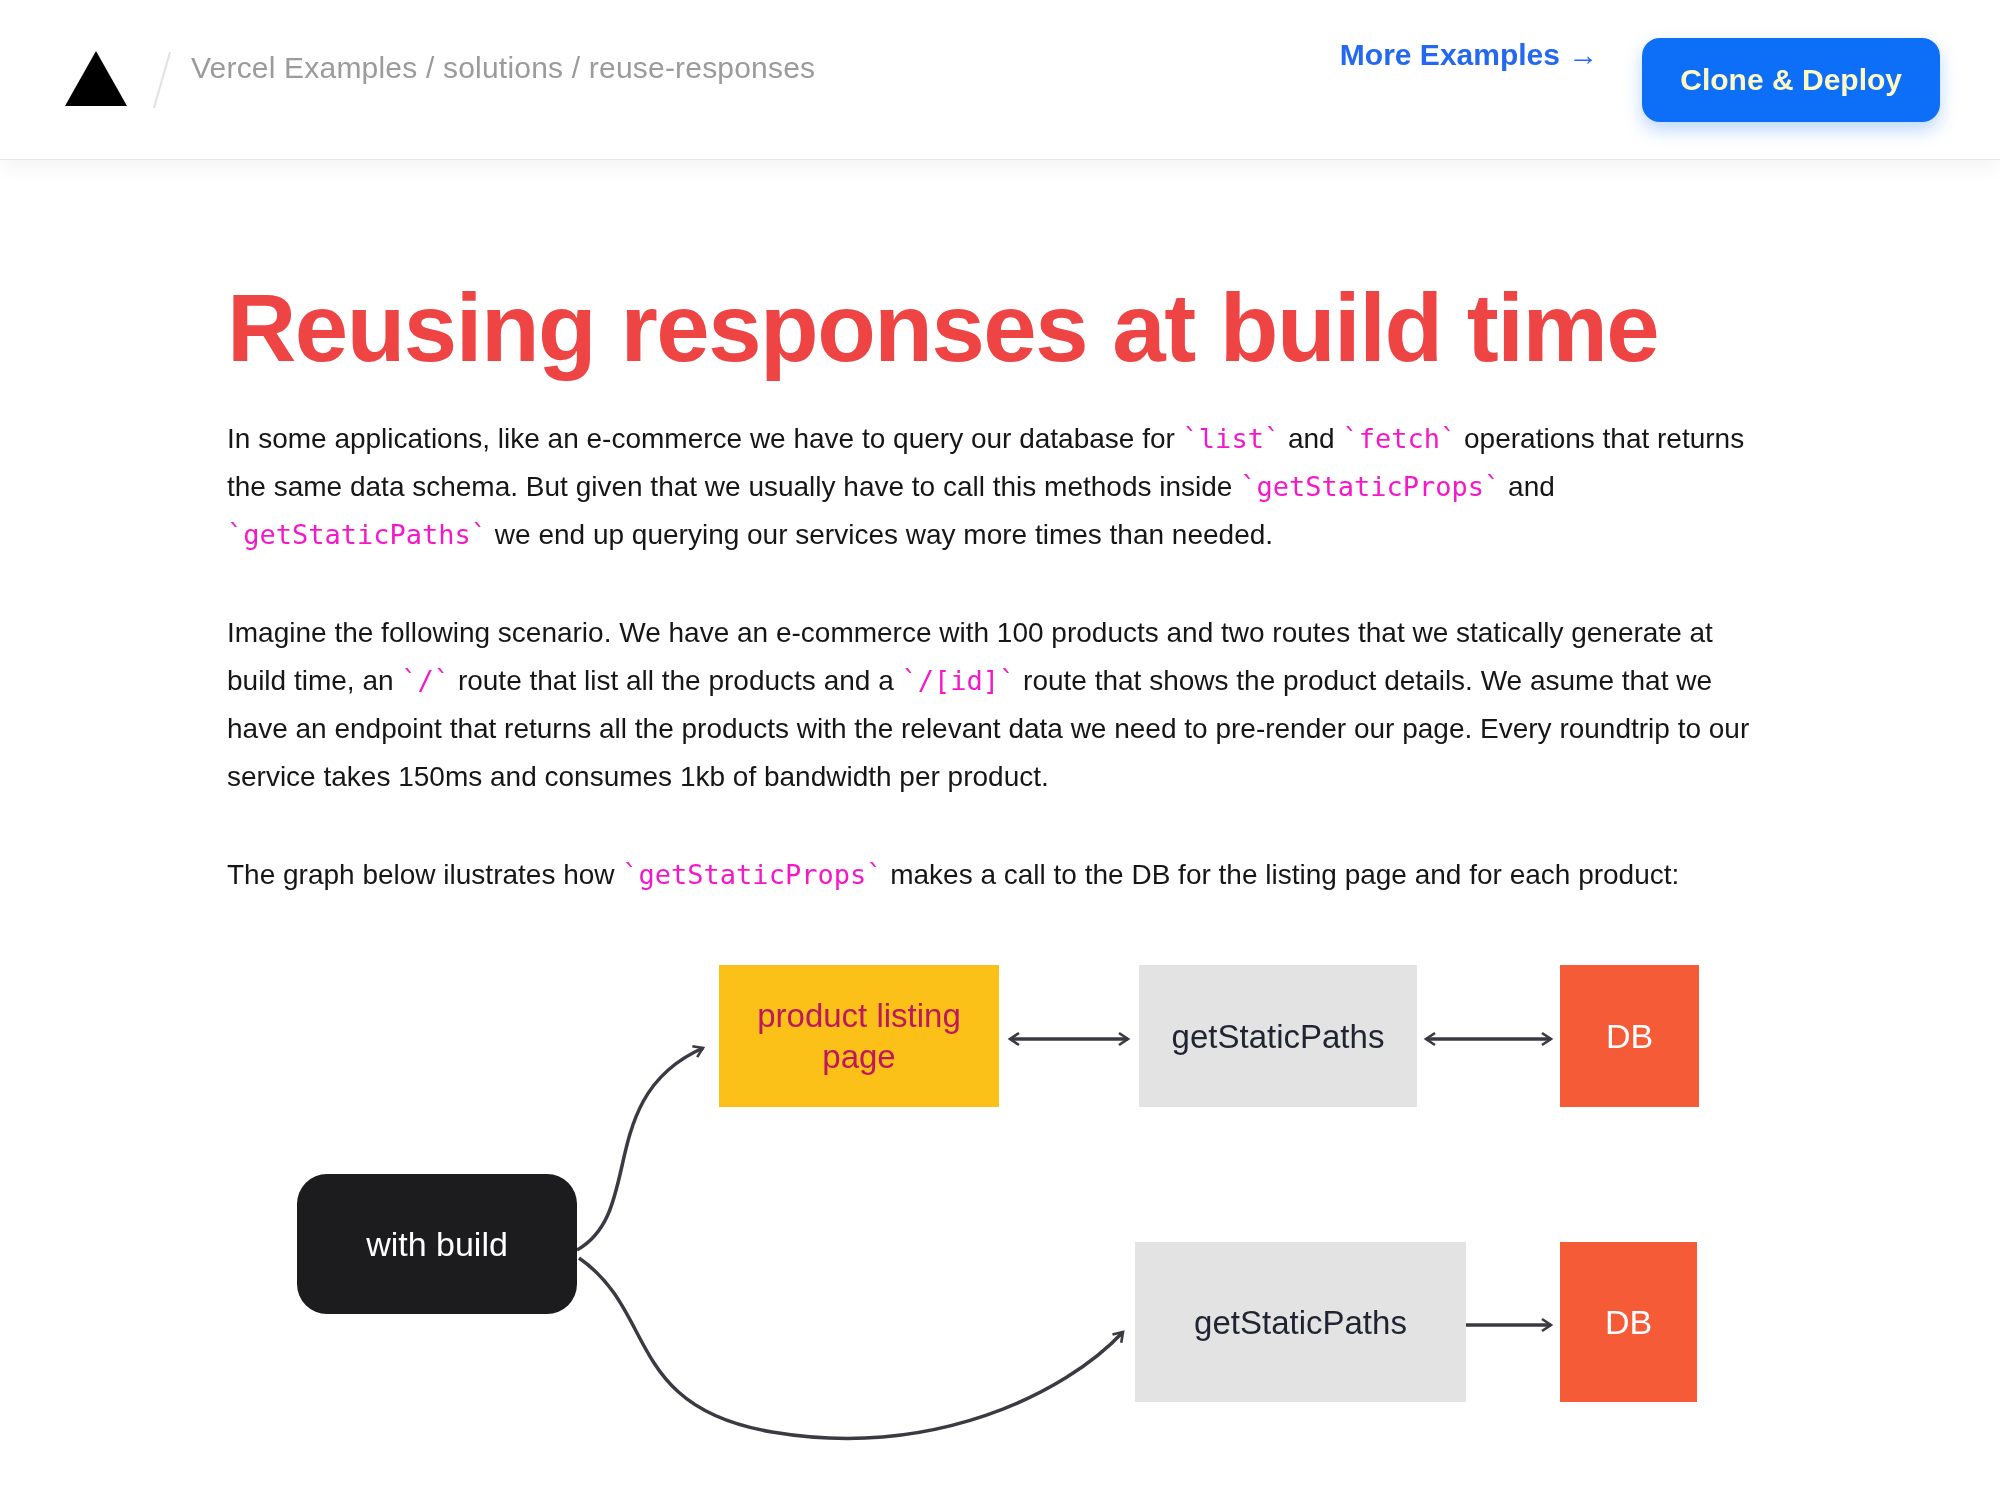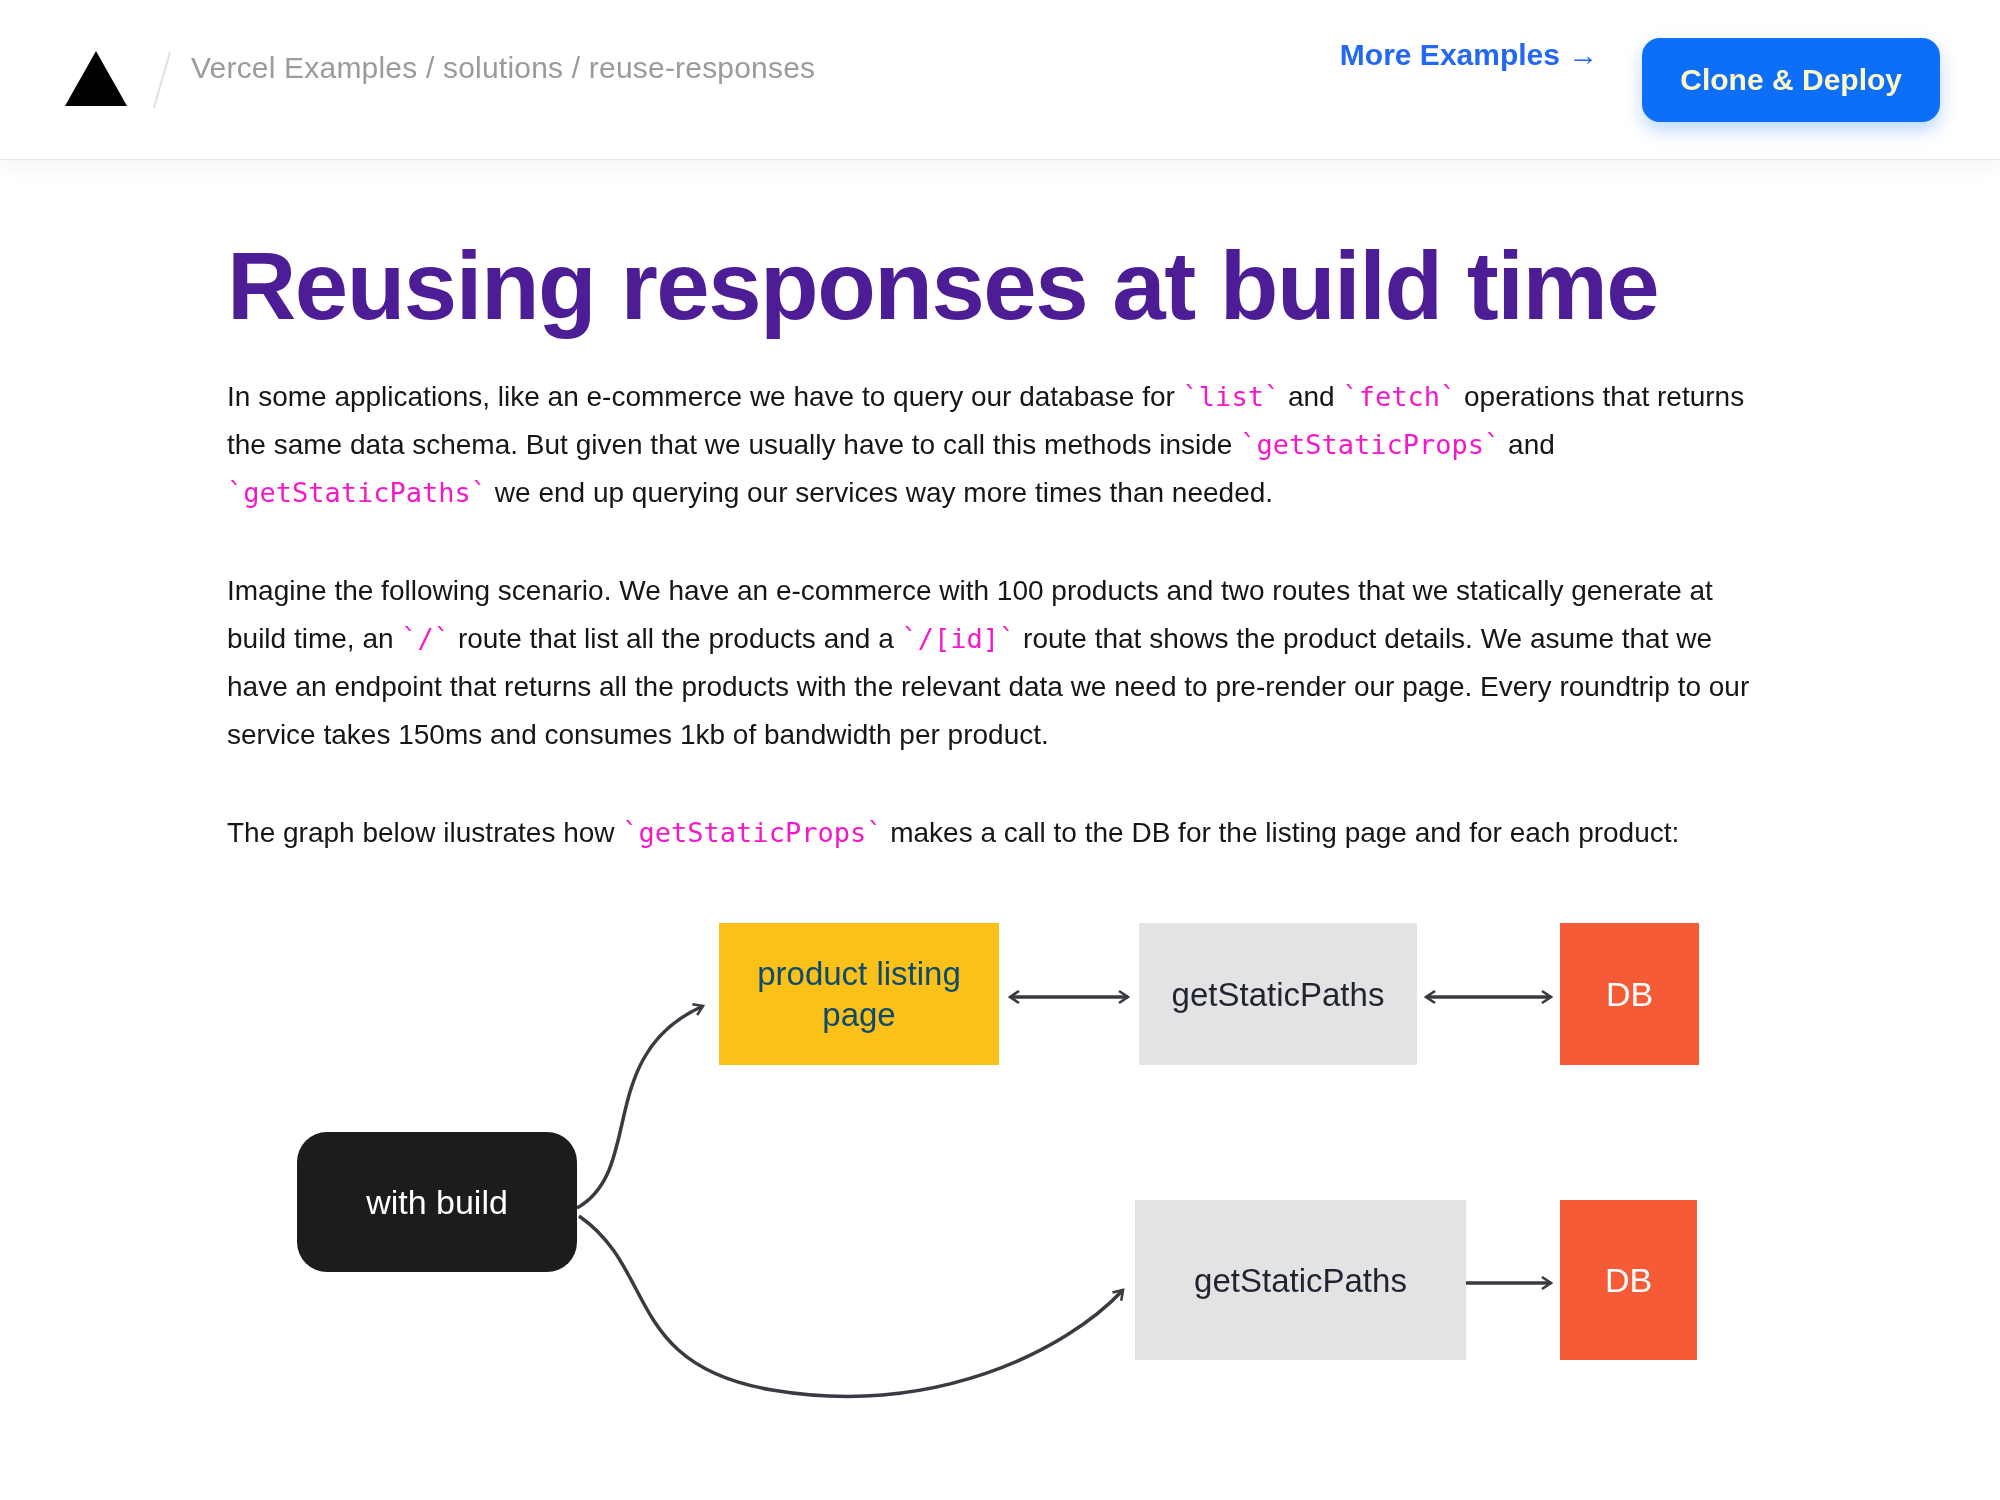--- a/index.html
+++ b/index.html
@@ -56,27 +56,27 @@
     font-size: 30px; font-weight: 700;
     height: 84px; padding: 0 38px;
     border-radius: 18px;
     box-shadow: 0 8px 18px rgba(13,110,247,0.28);
     cursor: pointer;
   }
 
   
   main { width: 1546px; margin: 0 auto; }
   h1 {
-    margin-top: 68px;
+    margin-top: 110px;
     margin-bottom: 30px;
     font-size: 96px;
     line-height: 1.2;
     font-weight: 800;
     letter-spacing: -1.5px;
-    color: #4c1d95;
+    color: #ef4444;
   }
   .body-text p {
     font-size: 28px;
     line-height: 48px;
     color: var(--text_dark, #161616);
     margin-bottom: 50px;
   }
   .body-text code {
     font-family: "DejaVu Sans Mono", "Liberation Mono", monospace;
     font-size: 27px;
@@ -92,21 +92,21 @@
   .diagram svg { position: absolute; left: 0; top: 0; overflow: visible; }
   .arrow { stroke: var(--arrow_gray, #3a3a42); stroke-width: 3.5; fill: none; }
   .node {
     position: absolute;
     display: flex; align-items: center; justify-content: center;
     text-align: center;
     font-size: 33px; line-height: 1.25;
     color: #1f2430;
     padding: 0 14px;
   }
-  .node-yellow { left: 492px; top: 3px;   width: 280px; height: 142px; background: var(--node_yellow, #fcc119); color: #0c4a6e; }
+  .node-yellow { left: 492px; top: 3px;   width: 280px; height: 142px; background: var(--node_yellow, #fcc119); color: #be185d; }
   .node-props  { left: 912px; top: 3px;   width: 278px; height: 142px; background: var(--node_gray, #e3e3e3); }
   .node-db-top { left: 1333px; top: 3px;  width: 139px; height: 142px; background: var(--node_orange, #f65b38); color: #fff; font-size: 34px; }
   .node-build  { left: 70px;  top: 212px; width: 280px; height: 140px; background: var(--node_black, #1c1c1e); color: #fff; border-radius: 30px; font-size: 34px; }
   .node-paths  { left: 908px; top: 280px; width: 331px; height: 160px; background: var(--node_gray, #e3e3e3); }
   .node-db-bot { left: 1333px; top: 280px; width: 137px; height: 160px; background: var(--node_orange, #f65b38); color: #fff; font-size: 34px; }
 </style>
 </head>
 <body>
 
 <header>

